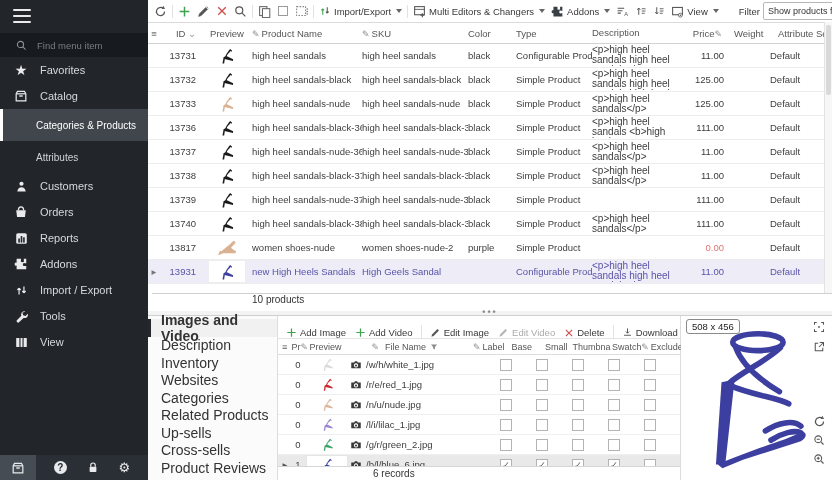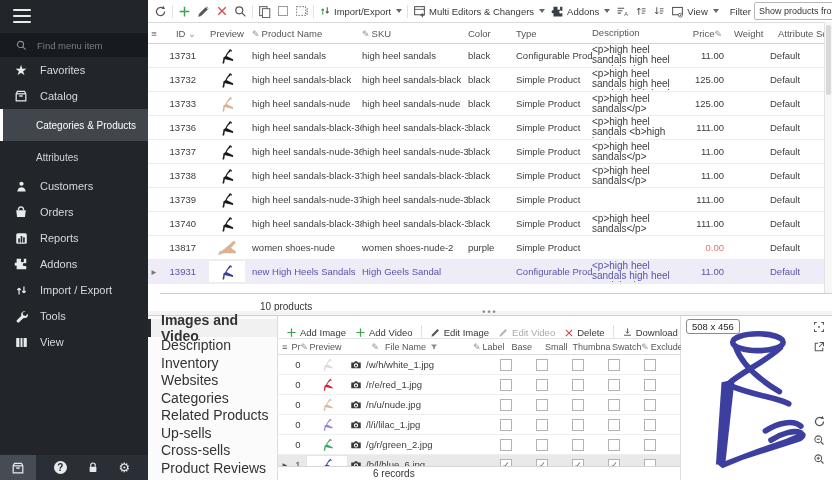--- a/index.html
+++ b/index.html
@@ -43,21 +43,21 @@
   .w-desc{width:92px;white-space:normal;font-size:10px;line-height:10px;max-height:21px}
   .w-price{width:40px;text-align:right;padding-right:2px}
   .w-weight{width:36px}.w-attr{width:62px;padding-left:8px}
   .pz{color:#e07575}
   .th{width:18px;height:18px}
   .th.big{width:22px;height:22px}
   .whitebox{background:#fff;border:1px solid #eee;width:36px;height:21px;display:flex;align-items:center;justify-content:center}
   .pencil-s{font-size:9px;color:#8a8a8a;margin-right:2px}
   .vscroll{position:absolute;right:0;top:22px;width:7px;height:271px;background:#f7f7f7;border-left:1px solid #e3e3e3}
   .vthumb{position:absolute;left:1px;right:1px;top:3px;height:70px;background:#d9d9d9;border-radius:2px}
-  .gfoot{position:absolute;left:12px;right:0;top:293px;height:18px;border-top:1px solid #cfcfcf;display:flex;align-items:flex-end;padding-left:100px;color:#333}
+  .gfoot{position:absolute;left:4px;right:0;top:293px;height:18px;border-top:1px solid #cfcfcf;display:flex;align-items:flex-start;padding-left:100px;color:#333}
   .split{position:absolute;left:0;right:0;top:311px;height:4px;background:#f3f3f3;display:flex;align-items:center;justify-content:center;cursor:row-resize}
   .split b{letter-spacing:2px;color:#8a8a8a;font-size:9px;line-height:2px;margin-top:-3px}
   
   .bottom{position:absolute;left:0;right:0;top:315px;bottom:0;border-top:1px solid #cfcfcf;display:flex;background:#fff}
   .tabs{width:130px;background:#fbfbfb;border-right:1px solid #ddd;padding-top:3px;box-sizing:border-box}
   .tab{height:17.5px;display:flex;align-items:center;padding-left:13px;font-size:14px;color:#333}
   .tab.active{font-weight:bold;border-left:3px solid #26282b;padding-left:10px;background:#f1f1f1}
   .imgpanel{width:403px;border-right:1px solid #ddd;position:relative;box-sizing:border-box}
   .ibar{height:22px;display:flex;align-items:flex-end;border-bottom:1px solid #e4e4e4;padding:0 5px;gap:3px;font-size:9.5px;color:#383838;white-space:nowrap}
   .ibtn{display:flex;align-items:center;gap:3px;padding:0 3px}
@@ -319,21 +319,21 @@
     </span>
     <span class="tbtn">
       <svg width="13" height="13" viewBox="0 0 16 16">
           <rect x="2" y="3" width="12" height="9" fill="none" stroke="#555" stroke-width="1.3"></rect>
           <circle cx="11.5" cy="12.5" r="2.4" fill="#fff" stroke="#555" stroke-width="1"></circle>
           <circle cx="11.5" cy="12.5" r="0.9" fill="#555"></circle>
         </svg>
       <span>View</span>
         <span class="car"></span>
     </span>
-    <span style="margin-left:8px">Filter</span>
+    <span style="margin-left:17px">Filter</span>
     <span class="fsel">
       <span>Show products from selected categories</span>
 
     </span>
 
   </div>
 
   <div class="ghead">
     <div class="c w-ind">≡</div>
     <div class="c w-id"><span>ID</span> <span style="color:#999">⌄</span></div>

